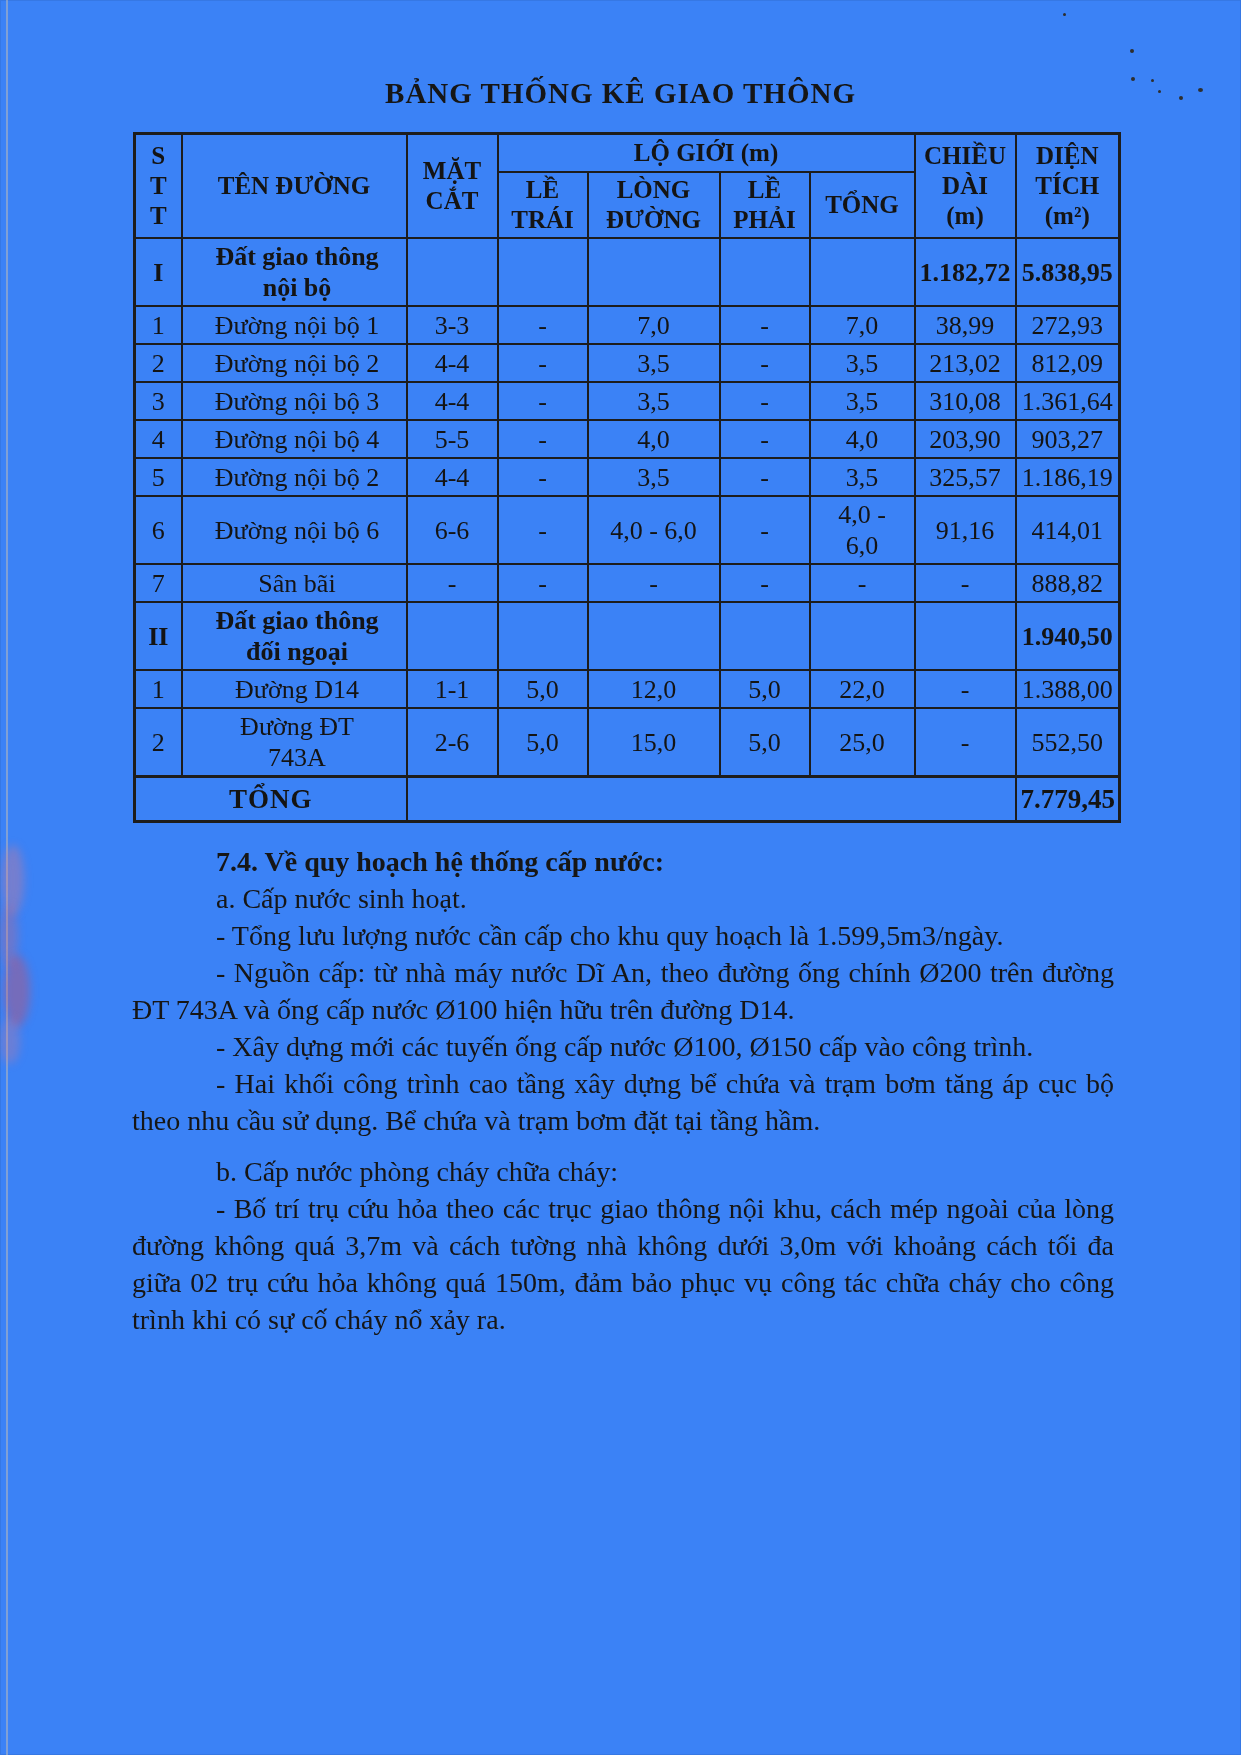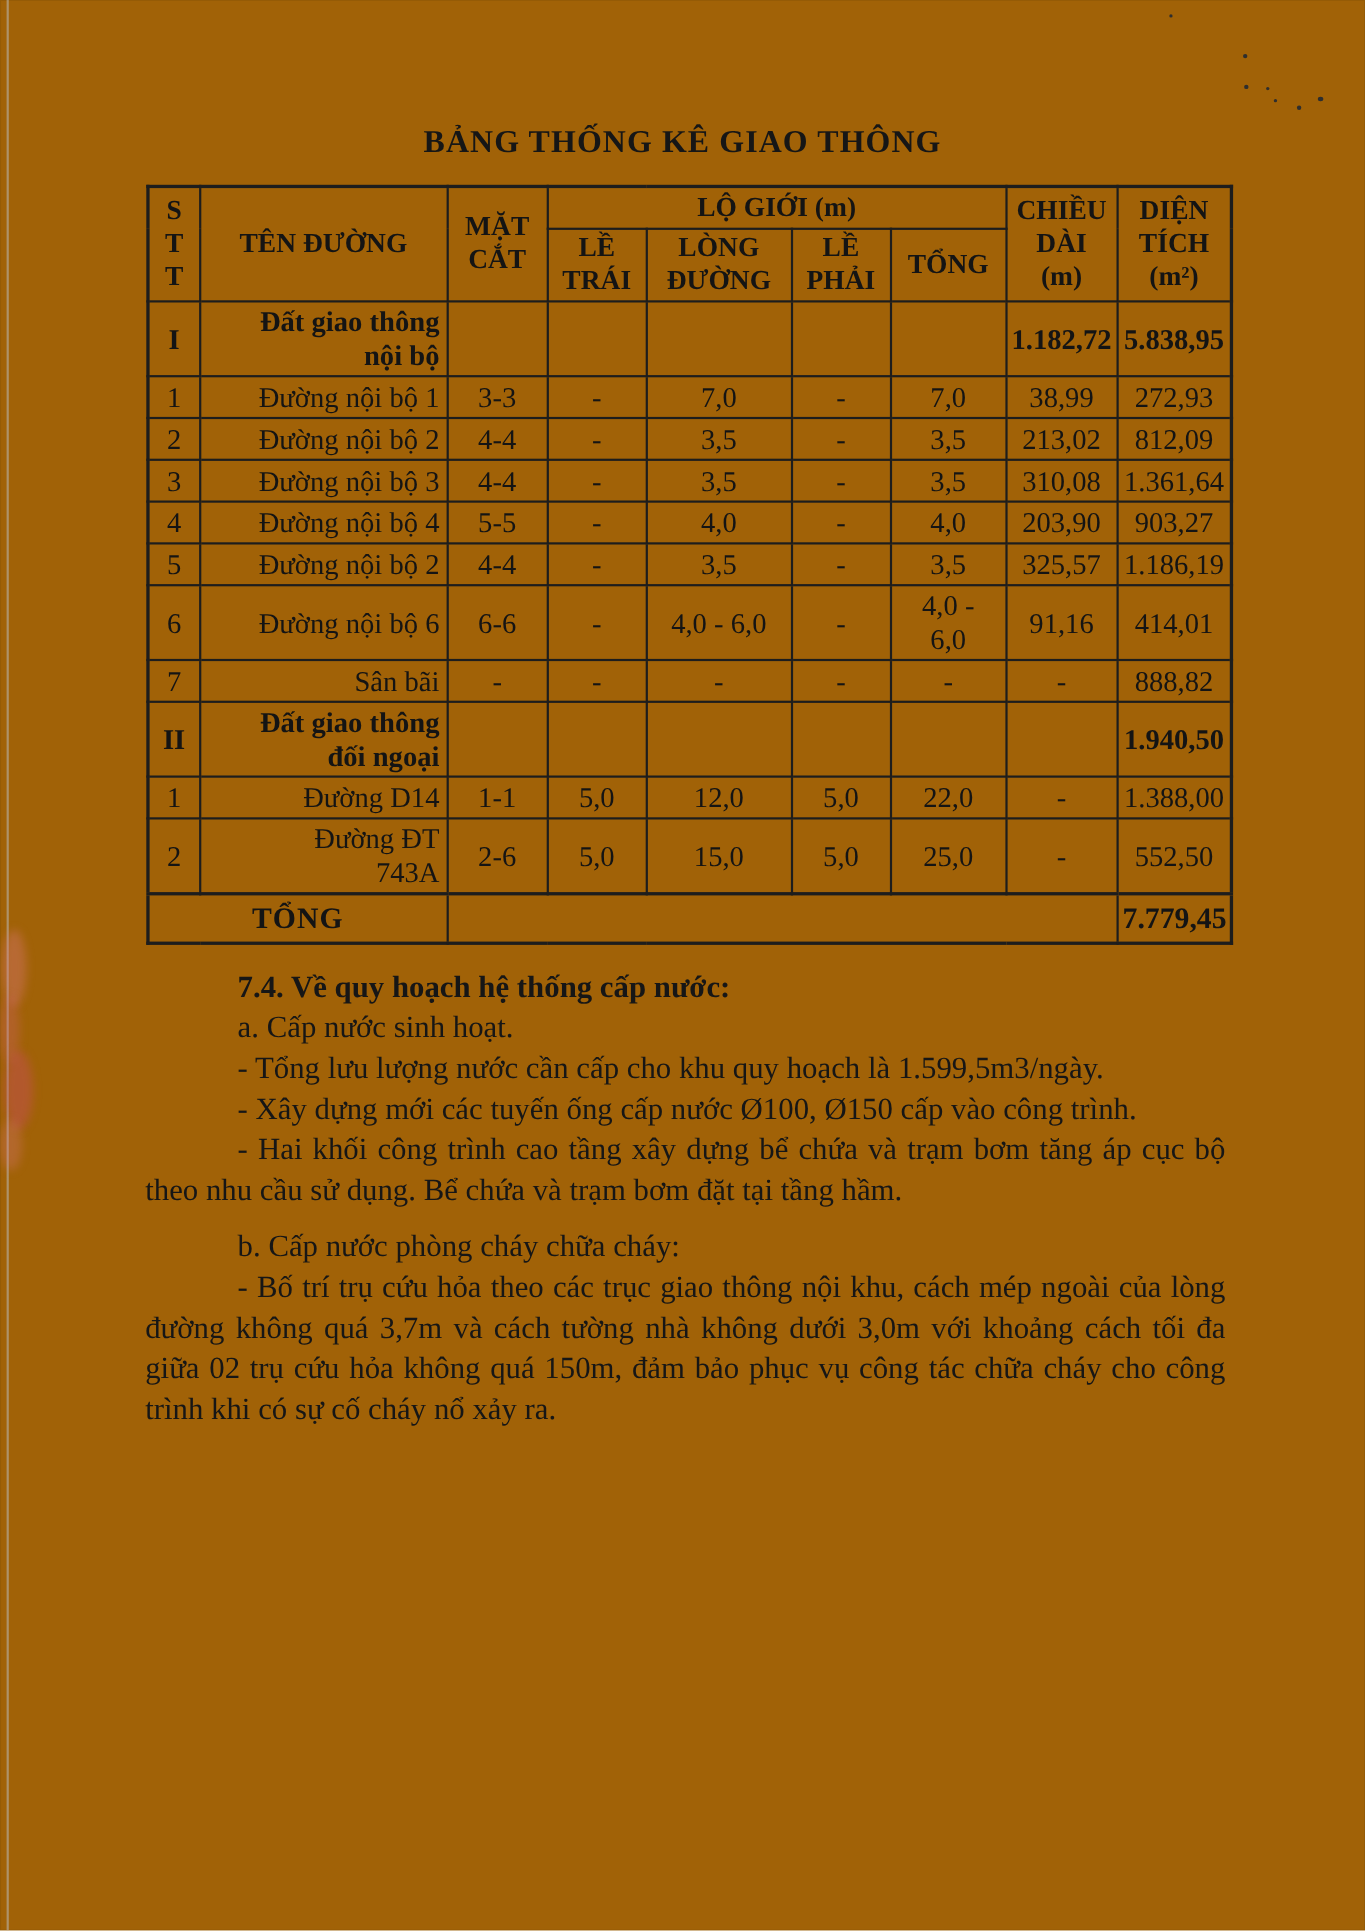--- a/index.html
+++ b/index.html
@@ -1,22 +1,22 @@
 <!DOCTYPE html>
 <html><head>
 <meta charset="utf-8">
 <style>
   html,body{margin:0;padding:0;background:#ffffff;}
   .page{
     position:relative;
     width:1241px;height:1755px;
-    background:#a16207;
+    background:#3b82f6;
     overflow:hidden;
     box-sizing:border-box;
-    padding-top:112px;
+    padding-top:76px;
     font-family:"Liberation Serif","DejaVu Serif",serif;
     color:#161616;
     box-shadow:inset 0 0 0 1px rgba(0,0,0,.07);
   }
   
   .edge-left{position:absolute;left:6px;top:0;width:2px;height:1755px;background:#b9b9b9;opacity:.55;}
   .stain{position:absolute;filter:blur(4px);border-radius:50%;}
   .stain.s1{left:2px;top:845px;width:22px;height:70px;background:rgba(225,120,135,.35);}
   .stain.s2{left:0;top:905px;width:18px;height:62px;background:rgba(215,95,115,.30);}
   .stain.s3{left:4px;top:955px;width:26px;height:72px;background:rgba(205,75,100,.40);}
@@ -30,21 +30,21 @@
     border-collapse:collapse;table-layout:fixed;
     border:3px solid #1d1d1d;font-size:26px;color:#141414;
   }
   .stats th,.stats td{
     border:2px solid #1d1d1d;text-align:center;vertical-align:middle;
     white-space:pre-line;padding:2px 4px;line-height:31px;
   }
   .stats thead th{font-size:25px;line-height:30px;padding:2px 2px;font-weight:bold;}
   .stats thead tr.h1 th{height:32px;}
   .stats tbody tr{height:38px;}
-  .stats td.c-name{text-align:right;padding:2px 6px 2px 12px;}
+  .stats td.c-name{text-align:center;padding:2px 6px 2px 12px;}
   .stats tr.group-row td{font-weight:bold;}
   .stats tfoot td{font-weight:bold;height:38px;font-size:27px;border-top:3px solid #1d1d1d;}
   .stats tfoot .t-label{letter-spacing:1px;}
 
   .section{width:982px;margin:20px 0 0 132px;font-size:28px;line-height:37px;}
   .section-heading{font-weight:bold;text-indent:84px;margin:0;font-size:28px;}
   .para{margin:0;text-indent:84px;text-align:justify;}
   .para.space-before{margin-top:14px;}
 
   .page-number{position:absolute;top:1668px;left:0;width:1180px;text-align:center;
@@ -242,20 +242,21 @@
         <td>7.779,45</td>
       </tr>
     </tfoot>
   </table>
 
   <div class="section">
     <p class="section-heading">7.4. Về quy hoạch hệ thống cấp nước:</p>
     <div>
         <p class="para">a. Cấp nước sinh hoạt.</p>
         <p class="para">- Tổng lưu lượng nước cần cấp cho khu quy hoạch là 1.599,5m3/ngày.</p>
+        <p class="para">- Nguồn cấp: từ nhà máy nước Dĩ An, theo đường ống chính Ø200 trên đường ĐT 743A và ống cấp nước Ø100 hiện hữu trên đường D14.</p>
         <p class="para">- Xây dựng mới các tuyến ống cấp nước Ø100, Ø150 cấp vào công trình.</p>
         <p class="para">- Hai khối công trình cao tầng xây dựng bể chứa và trạm bơm tăng áp cục bộ theo nhu cầu sử dụng. Bể chứa và trạm bơm đặt tại tầng hầm.</p>
         <p class="para space-before">b. Cấp nước phòng cháy chữa cháy:</p>
         <p class="para">- Bố trí trụ cứu hỏa theo các trục giao thông nội khu, cách mép ngoài của lòng đường không quá 3,7m và cách tường nhà không dưới 3,0m với khoảng cách tối đa giữa 02 trụ cứu hỏa không quá 150m, đảm bảo phục vụ công tác chữa cháy cho công trình khi có sự cố cháy nổ xảy ra.</p>
       </div>
   </div>
 
 </div>
 
 </body></html>

